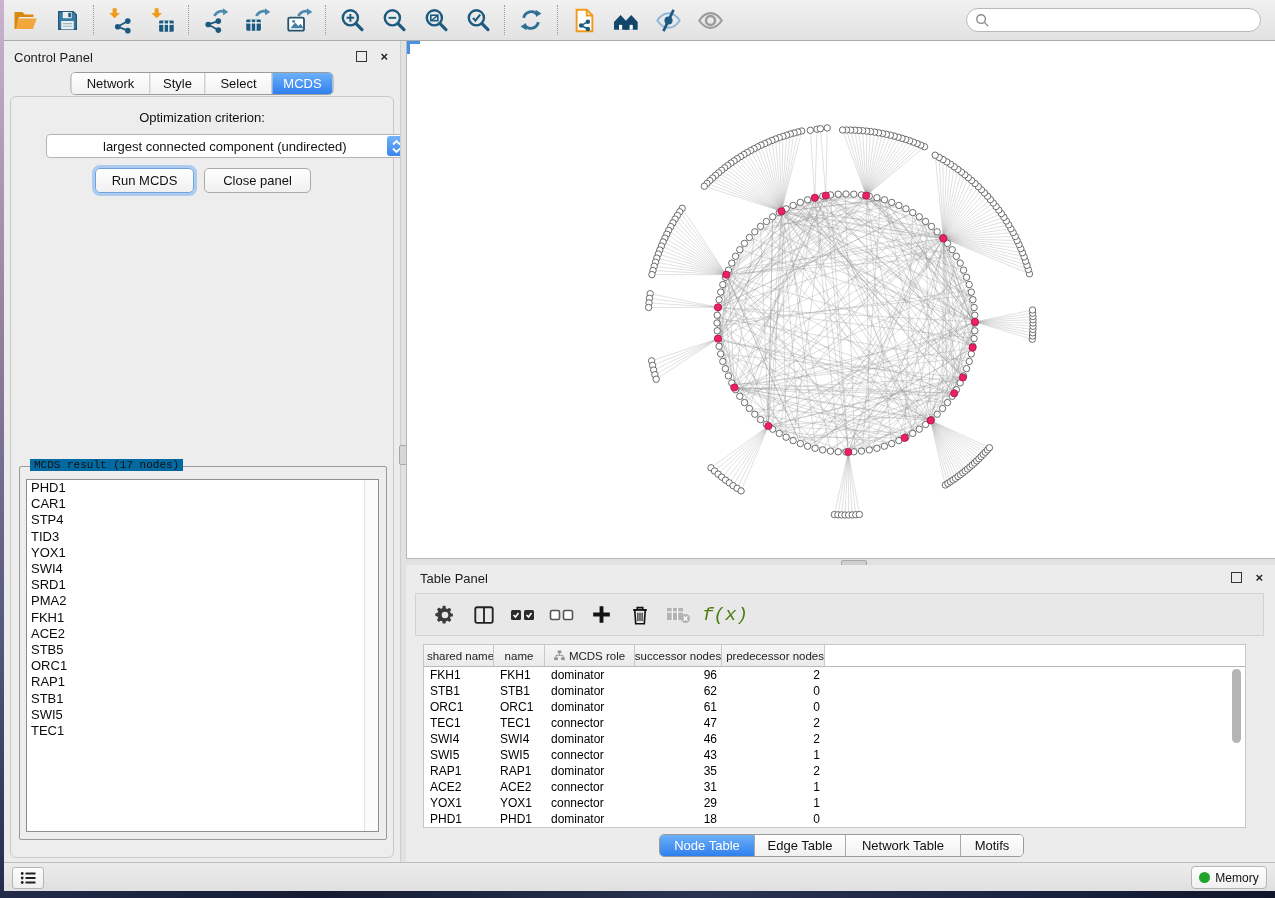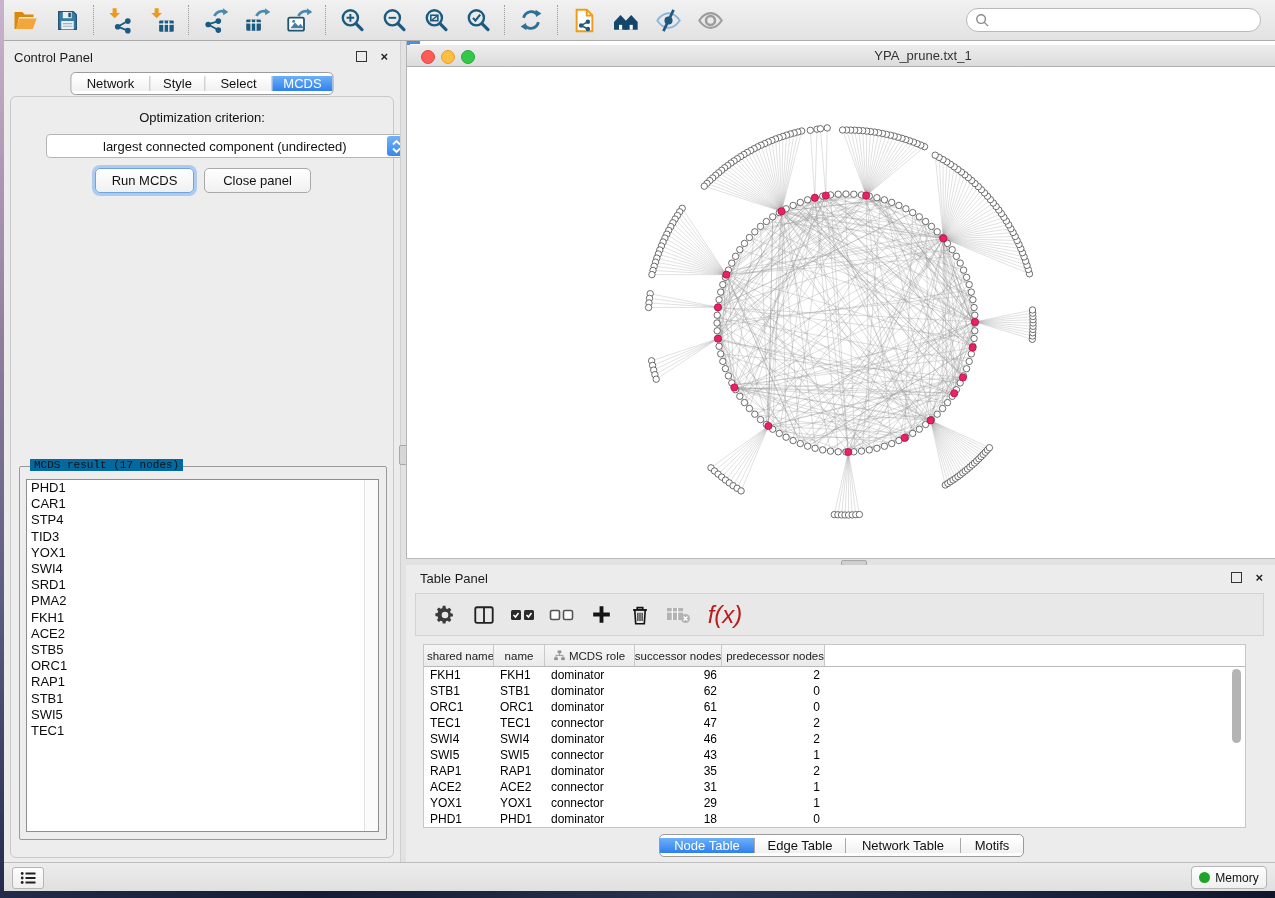--- a/index.html
+++ b/index.html
@@ -20,21 +20,21 @@
   .tbtn{width:42px;height:38px;display:flex;align-items:center;justify-content:center;flex:0 0 auto;}
   .tsep{width:0;height:30px;border-left:1px dotted #9a9a9a;margin:0 5px;flex:0 0 auto;}
   #search-box{margin-left:auto;margin-right:14px;width:285px;height:22px;background:#fff;
     border:1px solid #b9b9b9;border-radius:12px;display:flex;align-items:center;padding-left:8px;}
   
   #control-panel{left:0;top:41px;width:396px;height:821px;background:#ececec;}
   .panel-title{font-size:13px;color:#1c1c1c;}
   .win-square{width:9px;height:9px;border:1.5px solid #333;display:inline-block;}
   .win-x{font-size:13px;font-weight:bold;color:#222;line-height:9px;}
   .segbar{display:flex;height:21px;border:1px solid #9b9b9b;border-radius:5px;overflow:hidden;
-    background:#fff;font-size:13px;align-items:center;}
+    background:#fff;font-size:13px;}
   .seg{display:flex;align-items:center;justify-content:center;color:#111;
     background:linear-gradient(#ffffff,#f1f1f1);border-right:1px solid #a8a8a8;cursor:default;}
   .seg:last-child{border-right:none;}
   .seg-active{background:linear-gradient(#6db0f8,#2f80ef);color:#fff;}
   #mcds-subpanel{left:6px;top:55px;width:382px;height:760px;background:#ededed;
     border:1px solid #c9c9c9;border-radius:6px;}
   #opt-label{left:0;top:13px;width:100%;text-align:center;font-size:13px;color:#111;}
   #opt-select{left:35px;top:37px;width:312px;height:22px;background:#fff;border:1px solid #b5b5b5;
     border-radius:4px;display:flex;align-items:center;padding-left:48px;}
   #opt-select .val{font-size:13px;color:#111;padding-left:8px;flex:1;white-space:nowrap;overflow:hidden;}
@@ -85,21 +85,21 @@
   #tp-tabs-wrap{left:0;top:268px;width:869px;height:29px;background:#ececec;border-bottom:1px solid #d8d8d8;}
   
   #status-bar{left:0;top:862px;width:1271px;height:28px;background:linear-gradient(#ececec,#e0e0e0);
     border-top:1px solid #bdbdbd;}
   #list-btn{left:8px;top:4px;width:30px;height:20px;background:linear-gradient(#fdfdfd,#efefef);
     border:1px solid #b5b5b5;border-radius:3px;display:flex;align-items:center;justify-content:center;}
   #memory-btn{right:8px;top:3px;width:74px;height:21px;background:linear-gradient(#fdfdfd,#f0f0f0);
     border:1px solid #b5b5b5;border-radius:4px;display:flex;align-items:center;justify-content:center;gap:5px;}
   #memory-dot{width:11px;height:11px;border-radius:50%;background:#1fa32a;}
   #memory-label{font-size:12px;color:#111;}
-  .fx{font-family:Liberation Sans, sans-serif;font-style:italic;font-size:24px;color:#b91c1c;}
+  .fx{font-family:Liberation Mono, monospace;font-style:italic;font-size:19px;color:#4d7c0f;}
 </style>
 </head>
 <body>
 
 <div id="screen">
   <div id="desktop-left" class="abs"></div>
   <div id="desktop-bottom" class="abs"></div>
 
   <div id="app" class="abs">
 
@@ -293,26 +293,20 @@
         </div>
       </div>
     </div>
 
     <div id="v-splitter" class="abs">
       <div id="v-handle" class="abs"></div>
     </div>
 
     <div id="network-window" class="abs">
       <div id="net-focus-corner" class="abs"></div>
-      <div id="net-titlebar" class="abs">
-        <span class="abs light" style="left:14px;background:#fc5b57;border:1px solid #d94b44;"></span>
-        <span class="abs light" style="left:34px;background:#fdbe41;border:1px solid #dfa234;"></span>
-        <span class="abs light" style="left:54px;background:#34c84a;border:1px solid #2aa83c;"></span>
-        <span id="net-title" class="abs">YPA_prune.txt_1</span>
-      </div>
       <div id="net-content" class="abs">
         <svg width="869" height="491" viewBox="0 0 869 491">
             <g stroke="#8f8f8f" stroke-opacity="0.45" stroke-width="0.6">
               <line x1="374.5" y1="144.3" x2="394.7" y2="64.0"></line>
               <line x1="374.5" y1="144.3" x2="390.9" y2="65.0"></line>
               <line x1="374.5" y1="144.3" x2="387.1" y2="66.0"></line>
               <line x1="374.5" y1="144.3" x2="383.3" y2="67.0"></line>
               <line x1="374.5" y1="144.3" x2="379.6" y2="68.2"></line>
               <line x1="374.5" y1="144.3" x2="375.9" y2="69.4"></line>
               <line x1="374.5" y1="144.3" x2="372.2" y2="70.7"></line>

